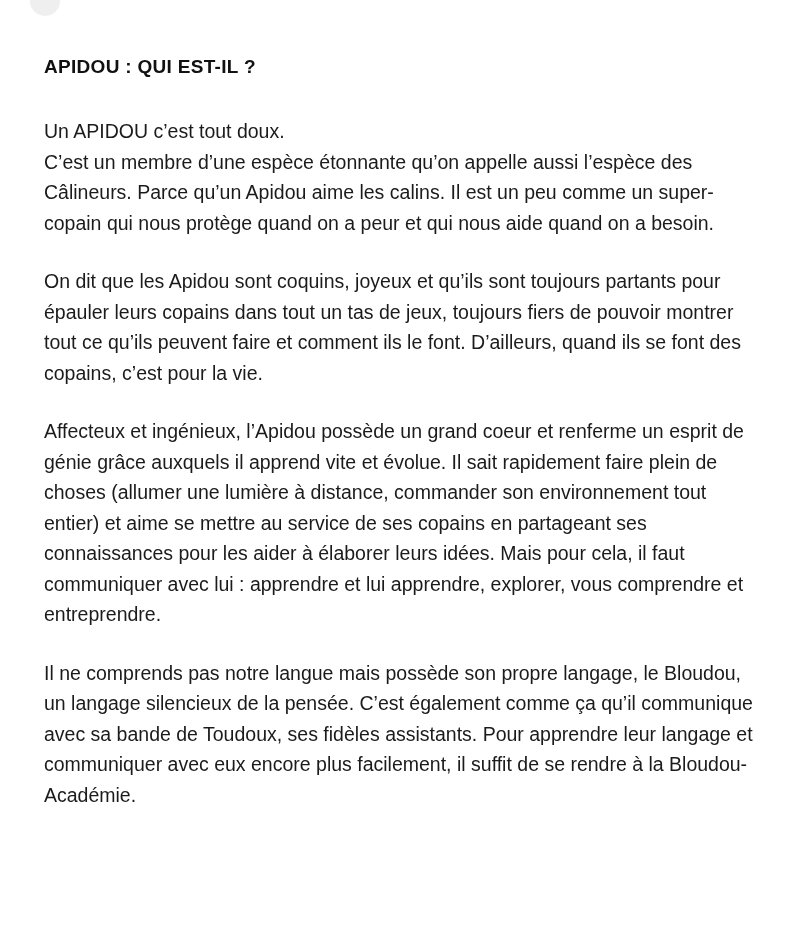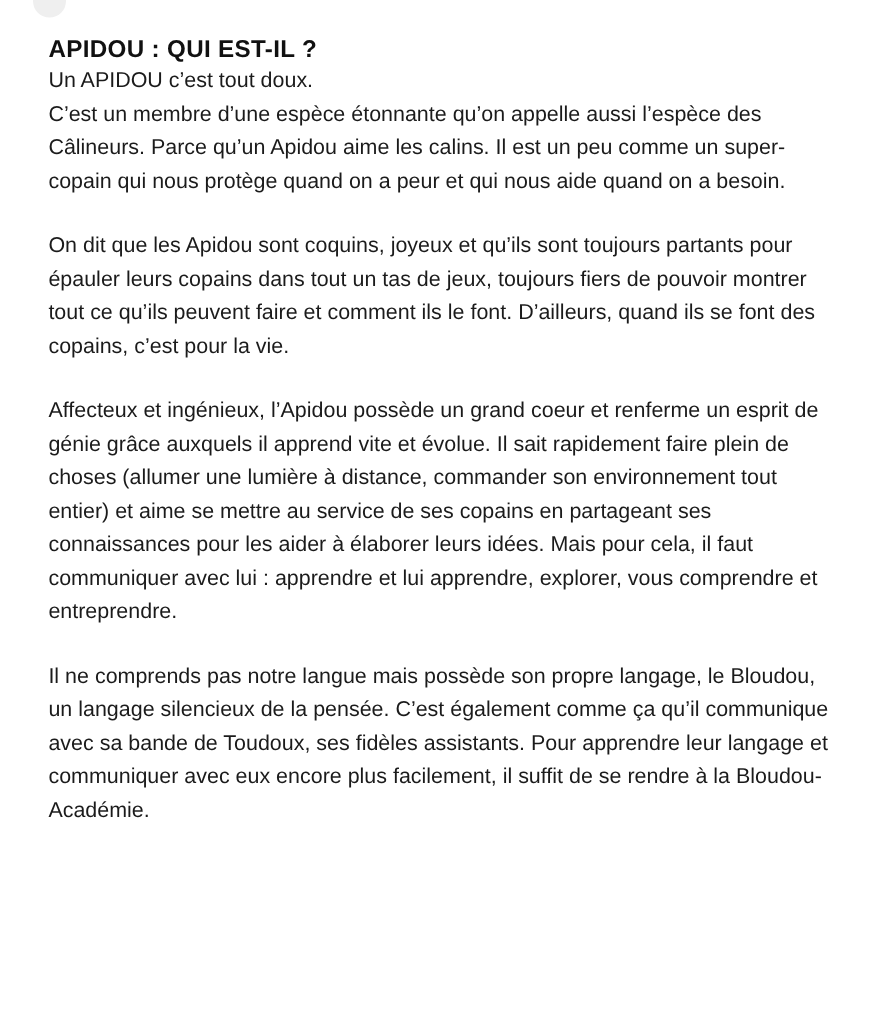--- a/index.html
+++ b/index.html
@@ -25,27 +25,28 @@
     position: absolute;
     top: -14px;
     left: 30px;
     width: 30px;
     height: 30px;
     border-radius: 50%;
     background: #efefef;
   }
   .doc-title {
     margin: 0;
-    padding-top: 32px;
-    font-size: 22px;
+    padding-top: 56px;
+    font-size: 19px;
     font-weight: bold;
     letter-spacing: 0.3px;
     color: #111111;
   }
   .body-copy {
+    margin-top: 38px;
   }
   .para {
     margin: 0 0 28px 0;
     font-size: 19.5px;
     line-height: 30.5px;
     color: #1b1b1b;
     max-width: 730px;
   }
   .para:last-child {
     margin-bottom: 0;

